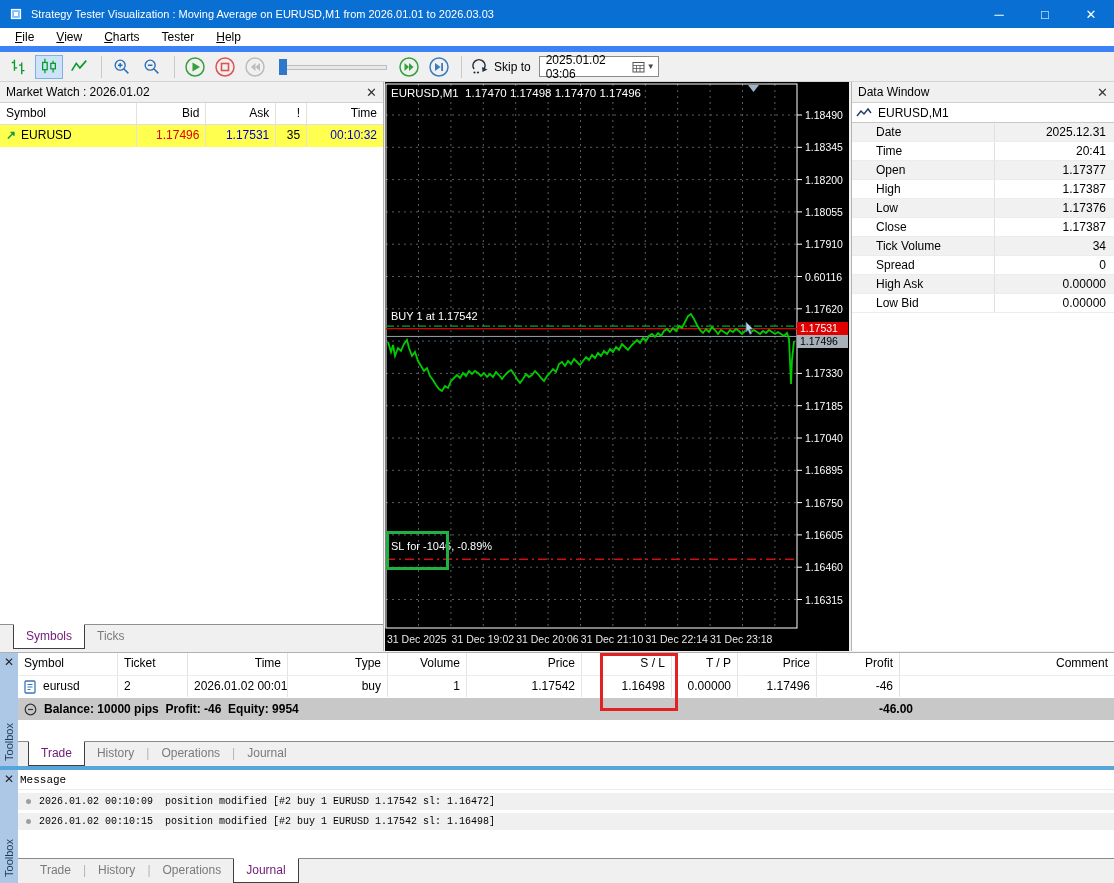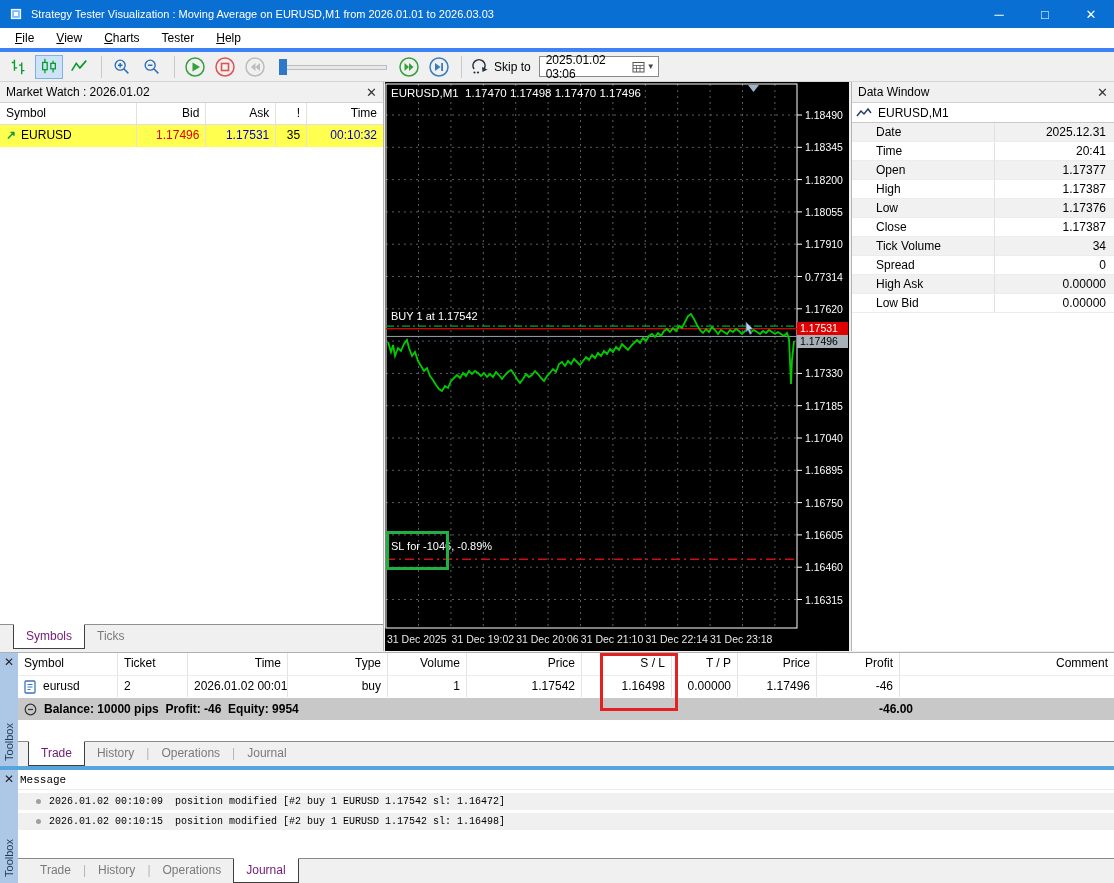--- a/index.html
+++ b/index.html
@@ -7,21 +7,21 @@
   body { position:relative; font-family:"Liberation Sans",sans-serif; background:#f0f0f0; overflow:hidden; font-size:12px; color:#000; }
 
   
   .titlebar { position:absolute; left:0; top:0; width:1114px; height:28px; background:#0a6fd2; color:#fff; display:flex; align-items:center; }
   .titlebar .appicon { margin:0 8px 0 9px; width:14px; height:14px; }
   .titlebar .title { font-size:11px; }
   .win-controls { margin-left:auto; display:flex; height:28px; }
   .win-btn { width:46px; height:28px; display:flex; align-items:center; justify-content:center; font-size:13px; color:#fff; }
 
   
-  .menubar { position:absolute; left:0; top:28px; width:1114px; height:24px; background:#fff; display:flex; align-items:center; padding-left:4px; border-bottom:4px solid #3b82f6; }
+  .menubar { position:absolute; left:0; top:28px; width:1114px; height:24px; background:#fff; display:flex; align-items:center; padding-left:4px; border-bottom:6px solid #3b82f6; }
   .mi { display:inline-block; padding:3px 11px; font-size:12px; }
   .mi.u::first-letter { text-decoration:underline; }
 
   
   .toolbar { position:absolute; left:0; top:52px; width:1114px; height:30px; background:#f0f0f0; border-bottom:1px solid #d4d4d4; display:flex; align-items:center; padding-left:5px; }
   .tbtn { width:28px; height:24px; display:flex; align-items:center; justify-content:center; margin-right:2px; border:1px solid transparent; }
   .tbtn.sel { background:#cde3f7; border:1px solid #7fb2e3; }
   .tsep { width:1px; height:22px; background:#c9c9c9; margin:0 6px; }
   .slider { position:relative; width:108px; height:18px; margin:0 8px; }
   .slider .track { position:absolute; left:0; top:7px; width:108px; height:5px; background:#e8e8e8; border:1px solid #bdbdbd; }
@@ -94,21 +94,21 @@
   .balrow svg { margin:0 7px 0 6px; }
   .balrow .blabel { white-space:pre; }
   .balrow .bpspace { flex:1; }
   .panel-tabs { position:absolute; left:18px; bottom:0; width:1096px; height:25px; background:#f0f0f0; border-top:1px solid #8a8a8a; display:flex; align-items:flex-start; padding-left:10px; }
 
   .blue-sep { position:absolute; left:0; top:766px; width:1114px; height:4px; background:#57a5da; }
 
   .journal-panel { position:absolute; left:0; top:770px; width:1114px; height:113px; background:#fff; }
   .jcontent { position:absolute; left:18px; top:0; width:1096px; }
   .jhead { height:20px; line-height:20px; font-family:"Liberation Mono",monospace; font-size:11px; padding-left:2px; border-bottom:1px solid #ececec; }
-  .jrow { height:17px; line-height:17px; margin-top:3px; background:#f0f0f0; font-family:"Liberation Mono",monospace; font-size:10px; display:flex; align-items:center; padding-left:14px; }
+  .jrow { height:17px; line-height:17px; margin-top:3px; background:#f0f0f0; font-family:"Liberation Mono",monospace; font-size:10px; display:flex; align-items:center; padding-left:4px; }
   .jdot { width:5px; height:5px; border-radius:50%; background:#9aa0a6; margin:0 8px 0 4px; flex:none; }
   .jmsg { margin-left:12px; }
   .jhl { margin-left:6px; outline:3px solid #1fb141; outline-offset:3px; }
 
   
   .anno { position:absolute; border:3px solid; background:transparent; pointer-events:none; }
   .anno.red { left:600px; top:653px; width:78px; height:58px; border-color:#e22222; }
   .anno.green { left:386px; top:531px; width:63px; height:39px; border-color:#1fb141; }
 </style>
 </head>
@@ -305,21 +305,21 @@
   <div class="buy-label" style="top: 228.175px;">BUY 1 at 1.17542</div>
   <div class="sl-label" style="top: 458.181px; text-align: center;">SL for -1046, -0.89%</div>
   <div class="badge ask" id="ask-badge" style="top: 240.126px;">1.17531</div>
   <div class="badge bid" id="bid-badge" style="top: 253.126px;">1.17496</div>
   <div id="price-scale">
       <div class="ptick" style="top: 27px;">1.18490</div>
       <div class="ptick" style="top: 59.3px;">1.18345</div>
       <div class="ptick" style="top: 91.6px;">1.18200</div>
       <div class="ptick" style="top: 123.9px;">1.18055</div>
       <div class="ptick" style="top: 156.2px;">1.17910</div>
-      <div class="ptick" style="top: 188.5px;">0.77314</div>
+      <div class="ptick" style="top: 188.5px;">0.60116</div>
       <div class="ptick" style="top: 220.8px;">1.17620</div>
       <div class="ptick" style="top: 285.4px;">1.17330</div>
       <div class="ptick" style="top: 317.7px;">1.17185</div>
       <div class="ptick" style="top: 350px;">1.17040</div>
       <div class="ptick" style="top: 382.3px;">1.16895</div>
       <div class="ptick" style="top: 414.6px;">1.16750</div>
       <div class="ptick" style="top: 446.9px;">1.16605</div>
       <div class="ptick" style="top: 479.2px;">1.16460</div>
       <div class="ptick" style="top: 511.5px;">1.16315</div>
     </div>

